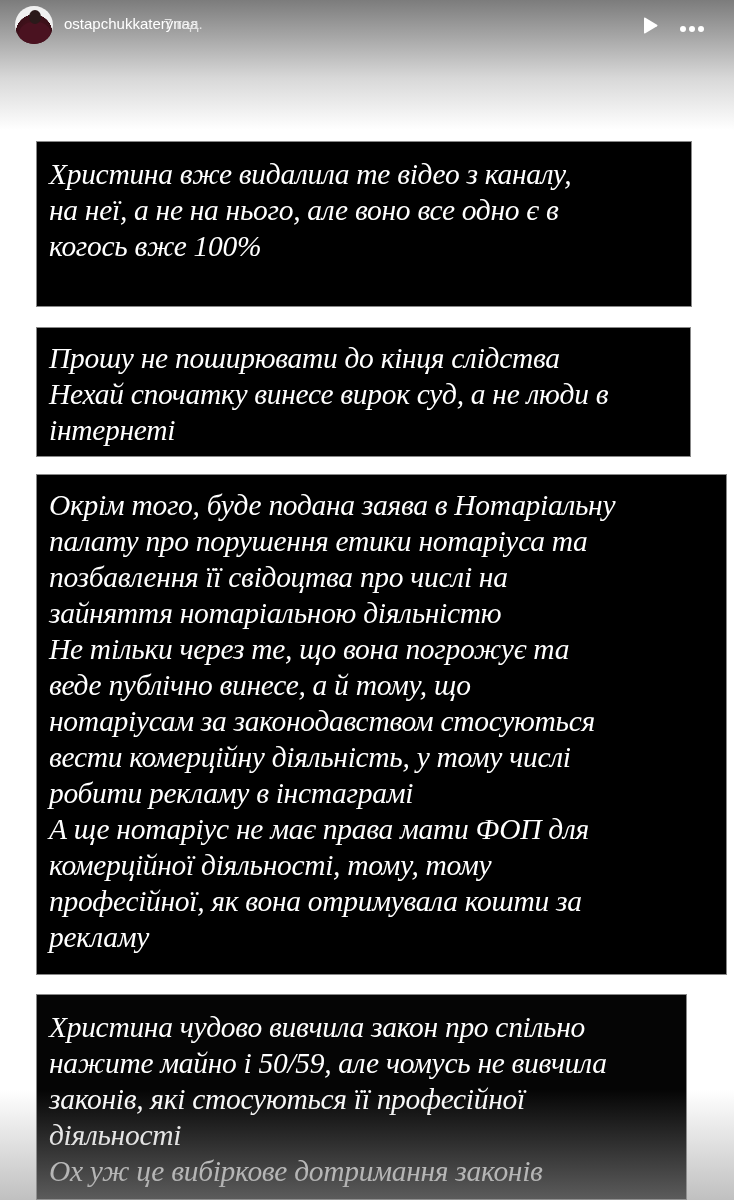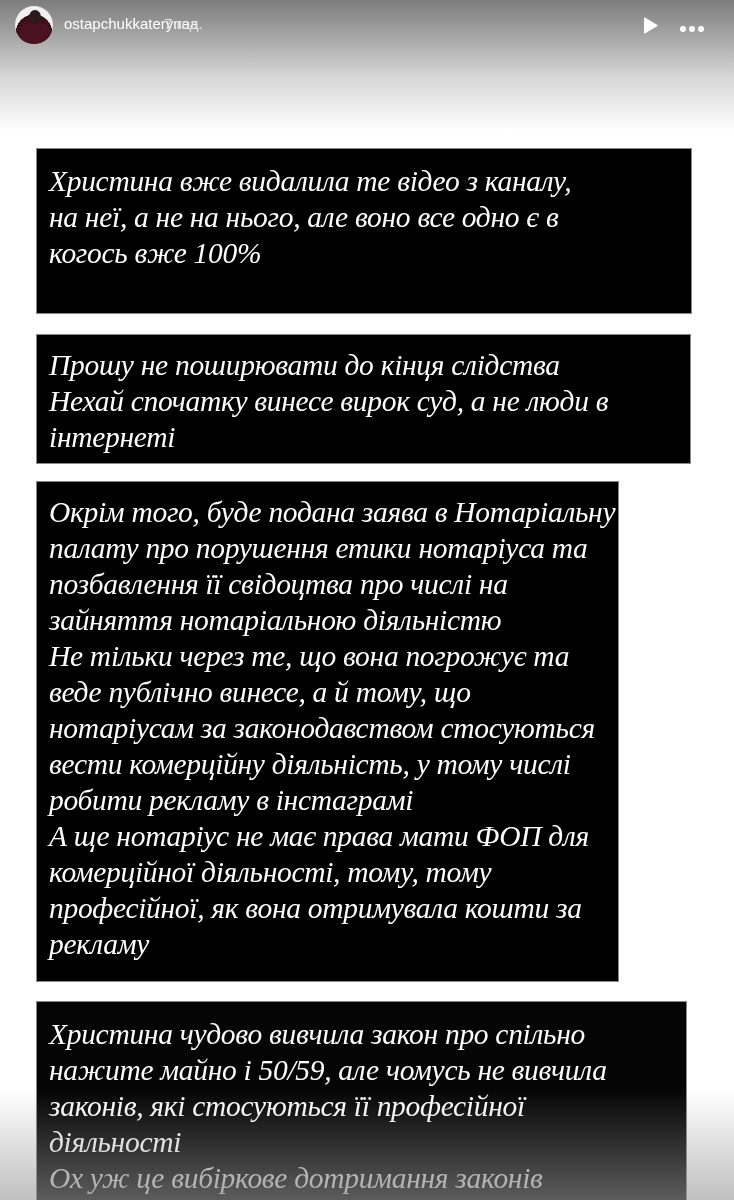--- a/index.html
+++ b/index.html
@@ -45,26 +45,25 @@
   .more-btn { position: absolute; left: 680px; top: 18px; width: 28px; height: 14px; cursor: pointer; }
   .more-btn span {
     display: inline-block; width: 6px; height: 6px; border-radius: 50%; background: #fff; margin-right: 3px;
   }
   .box {
     position: absolute; background: #000; color: #fff;
     font-family: "Liberation Serif", serif; font-style: italic;
     font-size: 29.5px; line-height: 36px; letter-spacing: -0.3px;
     box-sizing: border-box; padding: 12px 10px 10px 12px;
     border: 1px solid #888;
-    margin-top: 7px;
   }
   .box .line { display: block; white-space: nowrap; }
   .b1 { left: 36px; top: 141px; width: 656px; height: 166px; padding-top: 14px; }
   .b2 { left: 36px; top: 327px; width: 655px; height: 130px; padding-top: 12px; }
-  .b3 { left: 36px; top: 474px; width: 583px; height: 501px; padding-top: 12px; }
+  .b3 { left: 36px; top: 474px; width: 691px; height: 501px; padding-top: 12px; }
   .b4 { left: 36px; top: 994px; width: 651px; height: 206px; padding-top: 14px; background: #050505; }
   .b4 .line.faded { color: #d0d0d0; }
 </style>
 </head>
 <body>
 
 <div class="top-gradient"></div>
 
 <div class="header">
   <div class="avatar">

